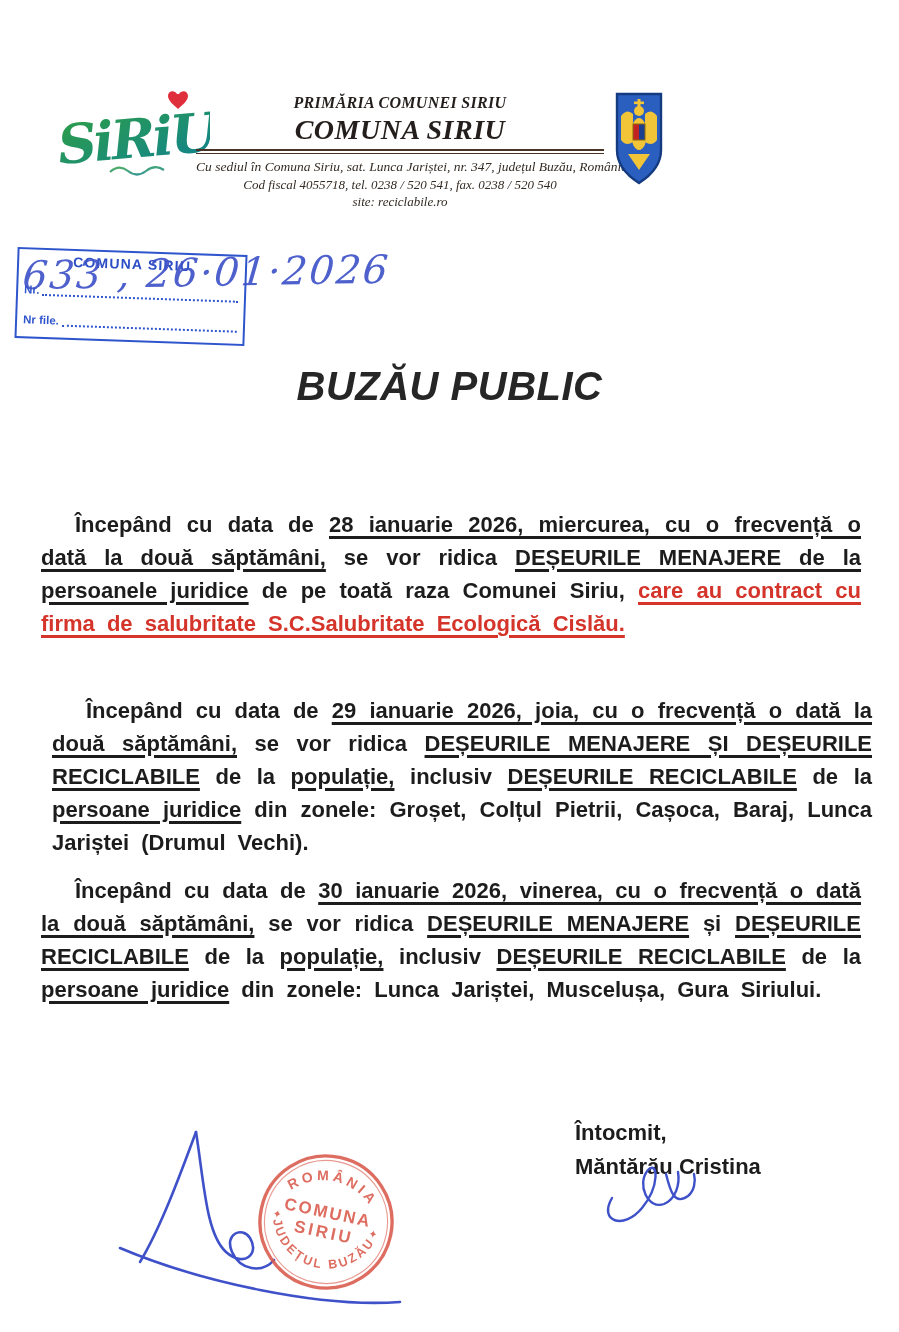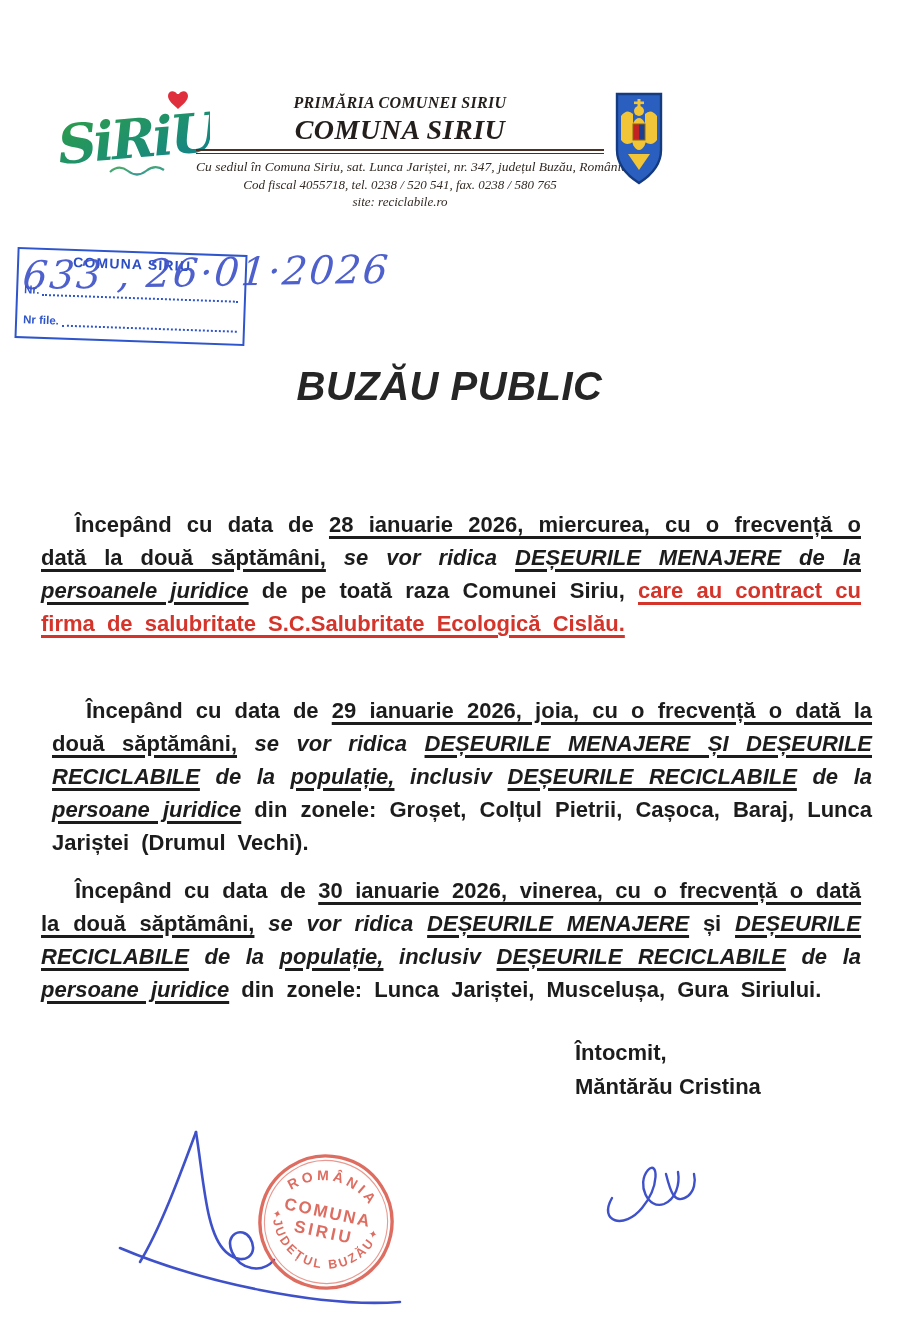--- a/index.html
+++ b/index.html
@@ -75,30 +75,30 @@
   
   .par{
     position:absolute;left:41px;width:820px;
     font-weight:bold;font-size:22px;line-height:33px;
     text-align:justify;text-indent:34px;word-spacing:6px;
     color:var(--ink);
   }
   .par.p1{top:508px;}
   .par.p2{top:694px;margin-left:11px;}
   .par.p3{top:874px;}
-  .seg-i{font-style:italic;}
+  .seg-i{}
   .seg-u{text-decoration:underline;text-decoration-thickness:2.5px;text-underline-offset:4px;}
   .seg-r{color:var(--red);}
 
   
   .sig-block{
     position:absolute;font-weight:bold;font-size:22px;line-height:34px;color:var(--ink);
   }
   .sig-left{left:44px;top:1090px;}
-  .sig-right{left:575px;top:1036px;}
+  .sig-right{left:575px;top:1116px;}
   .sig-svg{position:absolute;}
   .sig-svg.left{left:100px;top:1130px;}
   .sig-svg.right{left:598px;top:1148px;}
   .round-stamp{position:absolute;left:250px;top:1146px;opacity:.88;}
 </style>
 </head>
 <body>
 
 <div class="page">
 
@@ -115,21 +115,21 @@
       <path d="M119,10 C117,6 110,6 110,12 C110,17 116,21 120,25 C124,21 130,17 130,12 C130,6 123,6 121,10 Z" fill="#e02f3c"></path>
       <path d="M52,88 q9,-8 18,-1 q9,7 18,0 q9,-7 18,-1" stroke="url(#lg)" stroke-width="2.2" fill="none" opacity=".85"></path>
     </svg>
   </div>
 
   <div class="hdr-center">
     <div class="hdr-institution">PRIMĂRIA COMUNEI SIRIU</div>
     <div class="hdr-commune">COMUNA SIRIU</div>
     <div class="hdr-rule"></div>
     <div class="hdr-addr first">Cu sediul în Comuna Siriu, sat. Lunca Jariștei, nr. 347, județul Buzău, România</div>
-    <div class="hdr-addr">Cod fiscal 4055718, tel. 0238 / 520 541, fax. 0238 / 580 765</div>
+    <div class="hdr-addr">Cod fiscal 4055718, tel. 0238 / 520 541, fax. 0238 / 520 540</div>
     <div class="hdr-addr">site: reciclabile.ro</div>
   </div>
 
   <div class="coa-wrap">
     <svg width="48" height="94" viewBox="0 0 48 94">
       <path d="M2,2 H46 V58 Q46,77 24,91 Q2,77 2,58 Z" fill="#2a5fc0" stroke="#143a80" stroke-width="2.4"></path>
       <rect x="22.5" y="7" width="3" height="8" fill="#f2c437"></rect>
       <rect x="19" y="9.5" width="10" height="2.6" fill="#f2c437"></rect>
       <circle cx="24" cy="19" r="5" fill="#f2c437"></circle>
       <path d="M6,24 Q12,16 18,22 L18,50 Q11,55 6,48 Z" fill="#f2c437"></path>

